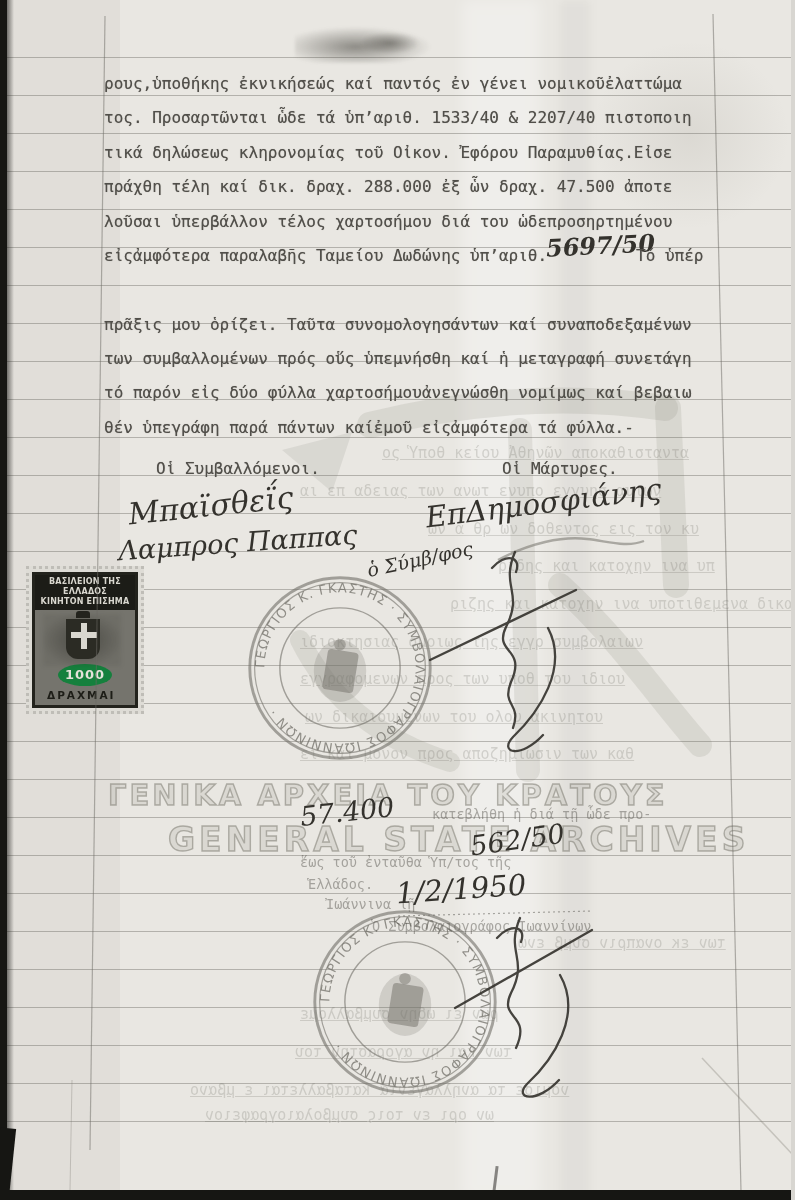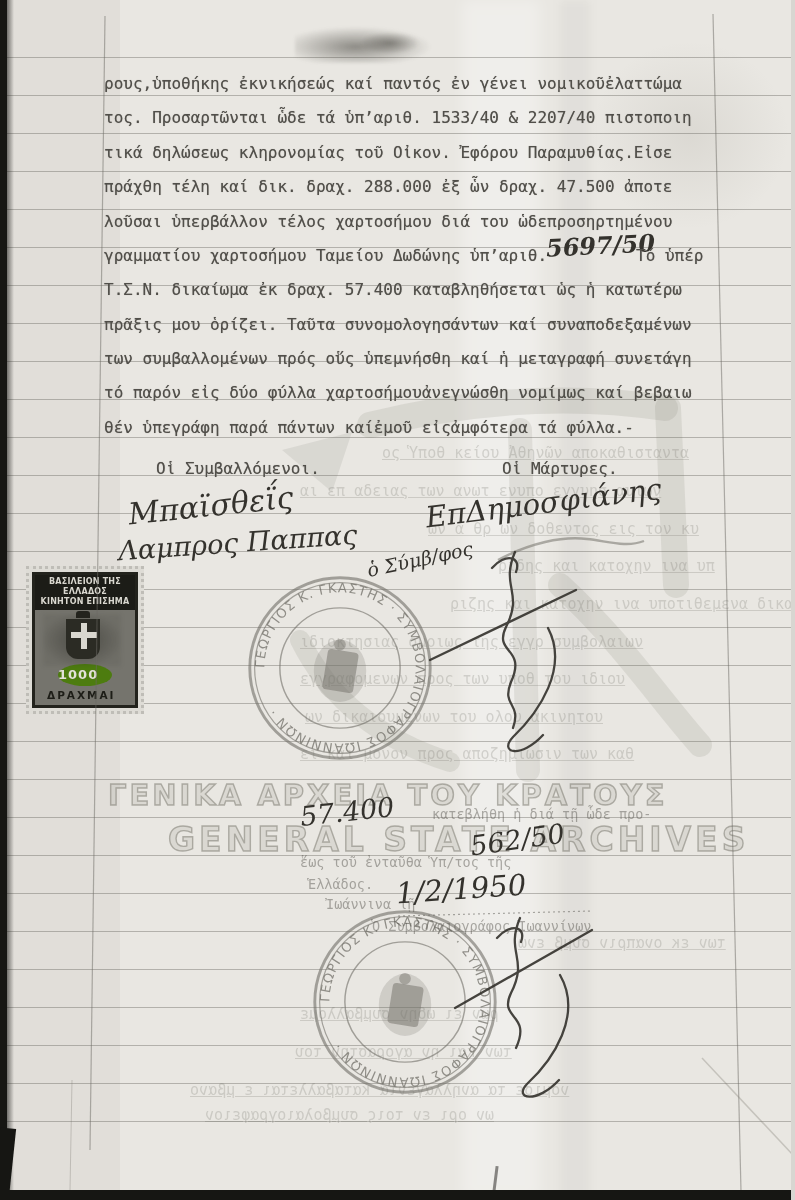--- a/index.html
+++ b/index.html
@@ -49,22 +49,22 @@
             display:flex;flex-direction:column;align-items:stretch;}
   .stamp-hd{background:#1c1c17;color:#d9d7cf;text-align:center;padding:2px 0 3px;
             font:bold 8px "DejaVu Sans",sans-serif;letter-spacing:0.2px;line-height:10px;}
   .crest{position:relative;flex:1;}
   .crest .mantle{position:absolute;left:8px;top:4px;width:78px;height:52px;filter:blur(2px);
           background:radial-gradient(ellipse,rgba(35,35,29,0.5),rgba(35,35,29,0.08) 75%);}
   .crest .crown{position:absolute;left:41px;top:1px;width:14px;height:7px;background:#23231d;border-radius:3px 3px 0 0;}
   .crest .shield{position:absolute;left:31px;top:9px;width:34px;height:40px;background:#2b2b24;border-radius:0 0 12px 12px;}
   .crest .cross-v{position:absolute;left:46px;top:13px;width:6px;height:26px;background:#d9d7cf;}
   .crest .cross-h{position:absolute;left:36px;top:22px;width:26px;height:6px;background:#d9d7cf;}
-  .val-oval{align-self:center;width:54px;height:22px;background:#4d7c0f;border-radius:50%;
-            color:#e4e2da;font:bold 13px "DejaVu Sans",sans-serif;text-align:left;line-height:22px;letter-spacing:1px;}
+  .val-oval{align-self:center;width:54px;height:22px;background:#15803d;border-radius:50%;
+            color:#e4e2da;font:bold 13px "DejaVu Sans",sans-serif;text-align:center;line-height:22px;letter-spacing:1px;}
   .stamp-cur{text-align:left;color:#1d1d17;font:bold 10.5px "DejaVu Sans",sans-serif;letter-spacing:2px;padding:3px 12px 4px;}
   
   .seal{position:absolute;filter:blur(0.35px);}
   svg text{font-family:"DejaVu Sans","Liberation Sans",sans-serif;}
 </style>
 </head>
 <body>
 
 <div class="scan">
 
@@ -105,24 +105,23 @@
   </svg>
   <div class="wmtext" style="left:108px;top:778px;font-size:29px;letter-spacing:3px">ΓΕΝΙΚΑ ΑΡΧΕΙΑ ΤΟΥ ΚΡΑΤΟΥΣ</div>
   <div class="wmtext" style="left:168px;top:820px;font-size:33px;letter-spacing:4px">GENERAL STATE ARCHIVES</div>
 
   <div class="layer">
     <span class="tl" style="top:74px">ρους,ὑποθήκης ἐκνικήσεώς καί παντός ἐν γένει νομικοῦἐλαττώμα</span>
     <span class="tl" style="top:108px">τος. Προσαρτῶνται ὧδε τά ὑπ’αριθ. 1533/40 &amp; 2207/40 πιστοποιη</span>
     <span class="tl" style="top:143px">τικά δηλώσεως κληρονομίας τοῦ Οἰκον. Ἐφόρου Παραμυθίας.Εἰσε</span>
     <span class="tl" style="top:177px">πράχθη τέλη καί δικ. δραχ. 288.000 ἐξ ὧν δραχ. 47.500 ἀποτε</span>
     <span class="tl" style="top:212px">λοῦσαι ὑπερβάλλον τέλος χαρτοσήμου διά του ὡδεπροσηρτημένου</span>
-    <span class="tl" style="top:246px">γραμματίου χαρτοσήμου Ταμείου Δωδώνης ὑπ’αριθ.</span>
+    <span class="tl" style="top:246px">εἰςἀμφότερα παραλαβῆς Ταμείου Δωδώνης ὑπ’αριθ.</span>
     <span class="hw" style="left:546px;top:231px;font-size:24px;font-weight:bold;transform:rotate(-3deg)">5697/50</span>
     <span class="tl" style="left:636px;top:246px">Τό ὑπέρ</span>
-    <span class="tl" style="top:280px">Τ.Σ.Ν. δικαίωμα ἐκ δραχ. 57.400 καταβληθήσεται ὡς ἡ κατωτέρω</span>
     <span class="tl" style="top:315px">πρᾶξις μου ὁρίζει. Ταῦτα συνομολογησάντων καί συναποδεξαμένων</span>
     <span class="tl" style="top:349px">των συμβαλλομένων πρός οὕς ὑπεμνήσθη καί ἡ μεταγραφή συνετάγη</span>
     <span class="tl" style="top:383px">τό παρόν εἰς δύο φύλλα χαρτοσήμουἀνεγνώσθη νομίμως καί βεβαιω</span>
     <span class="tl" style="top:418px">θέν ὑπεγράφη παρά πάντων καίἐμοῦ εἰςἀμφότερα τά φύλλα.-</span>
   </div>
 
   <span class="hdr" style="left:156px;top:459px">Οἱ Συμβαλλόμενοι.</span>
   <span class="hdr" style="left:502px;top:459px">Οἱ Μάρτυρες.</span>
 
   <span class="hw" style="left:128px;top:488px;font-size:30px;transform:rotate(-6deg)">Μπαϊσθεΐς</span>

